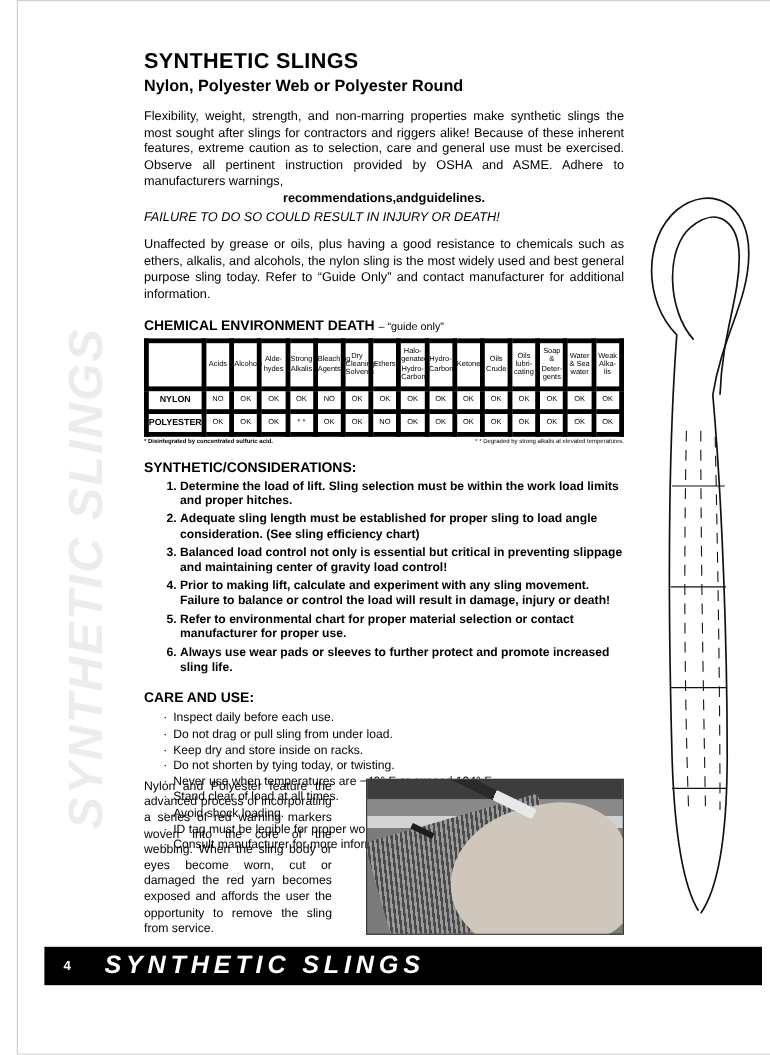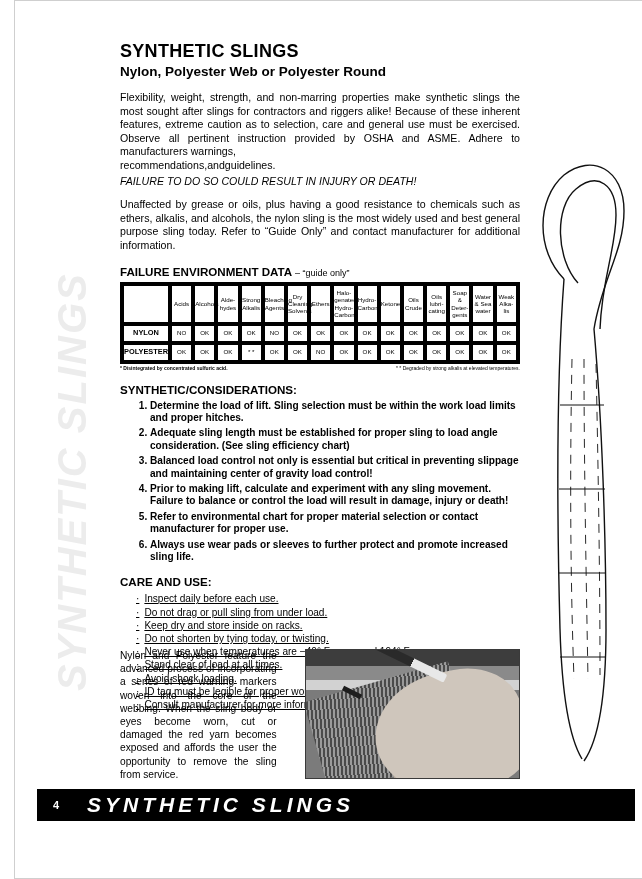--- a/index.html
+++ b/index.html
@@ -38,21 +38,21 @@
   }
   h2.subtitle{
     font-size:13.5px;font-weight:bold;margin:0 0 12px 0;
   }
   p.body{
     font-size:10.6px;line-height:13.6px;margin:0 0 10px 0;
     text-align:justify;
   }
   .italic-line{font-style:italic;}
   .spread{
-    display:flex;justify-content:flex-start;
+    display:flex;justify-content:center;font-weight:bold;
   }
 
   h3.sect{
     font-size:11.6px;font-weight:bold;margin:12px 0 4px 0;
   }
   h3.sect .small{
     font-size:9px;font-weight:normal;
   }
 
   
@@ -79,21 +79,21 @@
 
   
   ol.considerations{
     margin:4px 0 0 0;padding-left:30px;
     font-size:10.1px;line-height:12.4px;font-weight:bold;
   }
   ol.considerations li{margin-bottom:3px;}
 
   ul.care{
     list-style:none;margin:3px 0 0 0;padding-left:16px;
-    font-size:10.1px;line-height:13.2px;text-decoration:underline;
+    font-size:10.1px;line-height:13.2px;
   }
   ul.care li:before{content:"\00B7";margin-right:5px;}
 
   
   .bottom{
     position:absolute;left:105px;top:648px;width:400px;
     display:flex;gap:28px;
   }
   .bottom .txt{
     width:160px;font-size:10.2px;line-height:13.2px;text-align:justify;
@@ -168,21 +168,21 @@
     <p class="body spread" style="margin-top:-10px;">
       <span>recommendations,</span>
       <span>and</span>
       <span>guidelines.</span>
     </p>
     <p class="body italic-line" style="margin-top:-8px;">FAILURE TO DO SO COULD RESULT IN INJURY OR DEATH!</p>
 
     <p class="body">Unaffected by grease or oils, plus having a good resistance to chemicals such as ethers, alkalis, and alcohols, the nylon sling is the most widely used and best general purpose sling today.  Refer to “Guide Only” and contact manufacturer for additional information.</p>
 
     <h3 class="sect">
-      <span>FAILURE ENVIRONMENT DATA</span>
+      <span>CHEMICAL ENVIRONMENT DEATH</span>
       <span class="small">– “guide only”</span>
     </h3>
 
     <table class="chem">
       <thead>
         <tr>
           <th style="width:44px"></th>
           <th>Acids</th>
           <th>Alcohols</th>
           <th>Alde- hydes</th>

